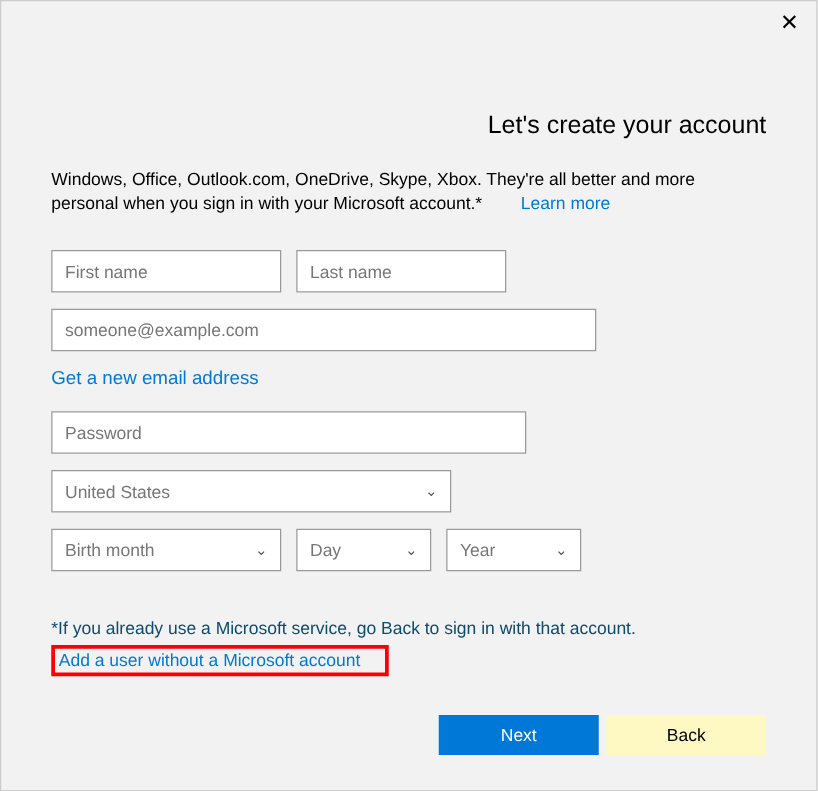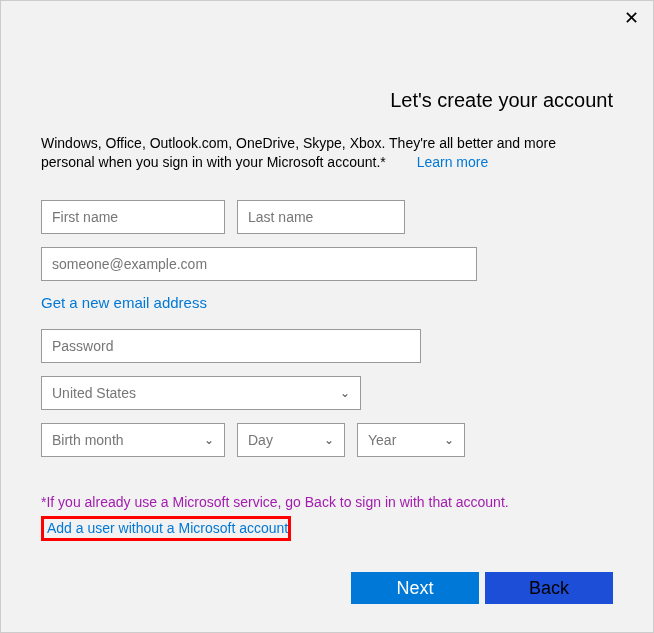--- a/index.html
+++ b/index.html
@@ -87,58 +87,58 @@
     }
     .get-email-link {
       color: #0078d7;
       font-size: 15px;
       margin-bottom: 18px;
       cursor: pointer;
       display: block;
     }
     .footnote {
       font-size: 14px;
-      color: #a21caf;
+      color: #0c4a6e;
       margin-top: 36px;
       line-height: 1.4;
     }
     .add-user-link {
       color: #0078d7;
       font-size: 14px;
       cursor: pointer;
       display: inline-block;
       margin-top: 6px;
     }
     .highlight-box {
       border: 3px solid #ff0000;
-      padding: 1px 0 2px 3px;
+      padding: 1px 20px 2px 3px;
       display: inline-block;
       margin-top: 4px;
     }
     .buttons {
       position: absolute;
       bottom: 28px;
       right: 40px;
       display: flex;
       gap: 6px;
     }
     .btn {
       width: 128px;
       height: 32px;
       border: none;
-      font-size: 18px;
+      font-size: 14px;
       cursor: pointer;
       font-family: inherit;
     }
     .btn-primary {
       background: #0078d7;
       color: #fff;
     }
     .btn-secondary {
-      background: #1d4ed8;
+      background: #fef9c3;
       color: #000;
     }
   </style>
 </head>
 <body>
 
 <div class="window">
   <span class="close-btn">✕</span>
 
   <div class="content">

